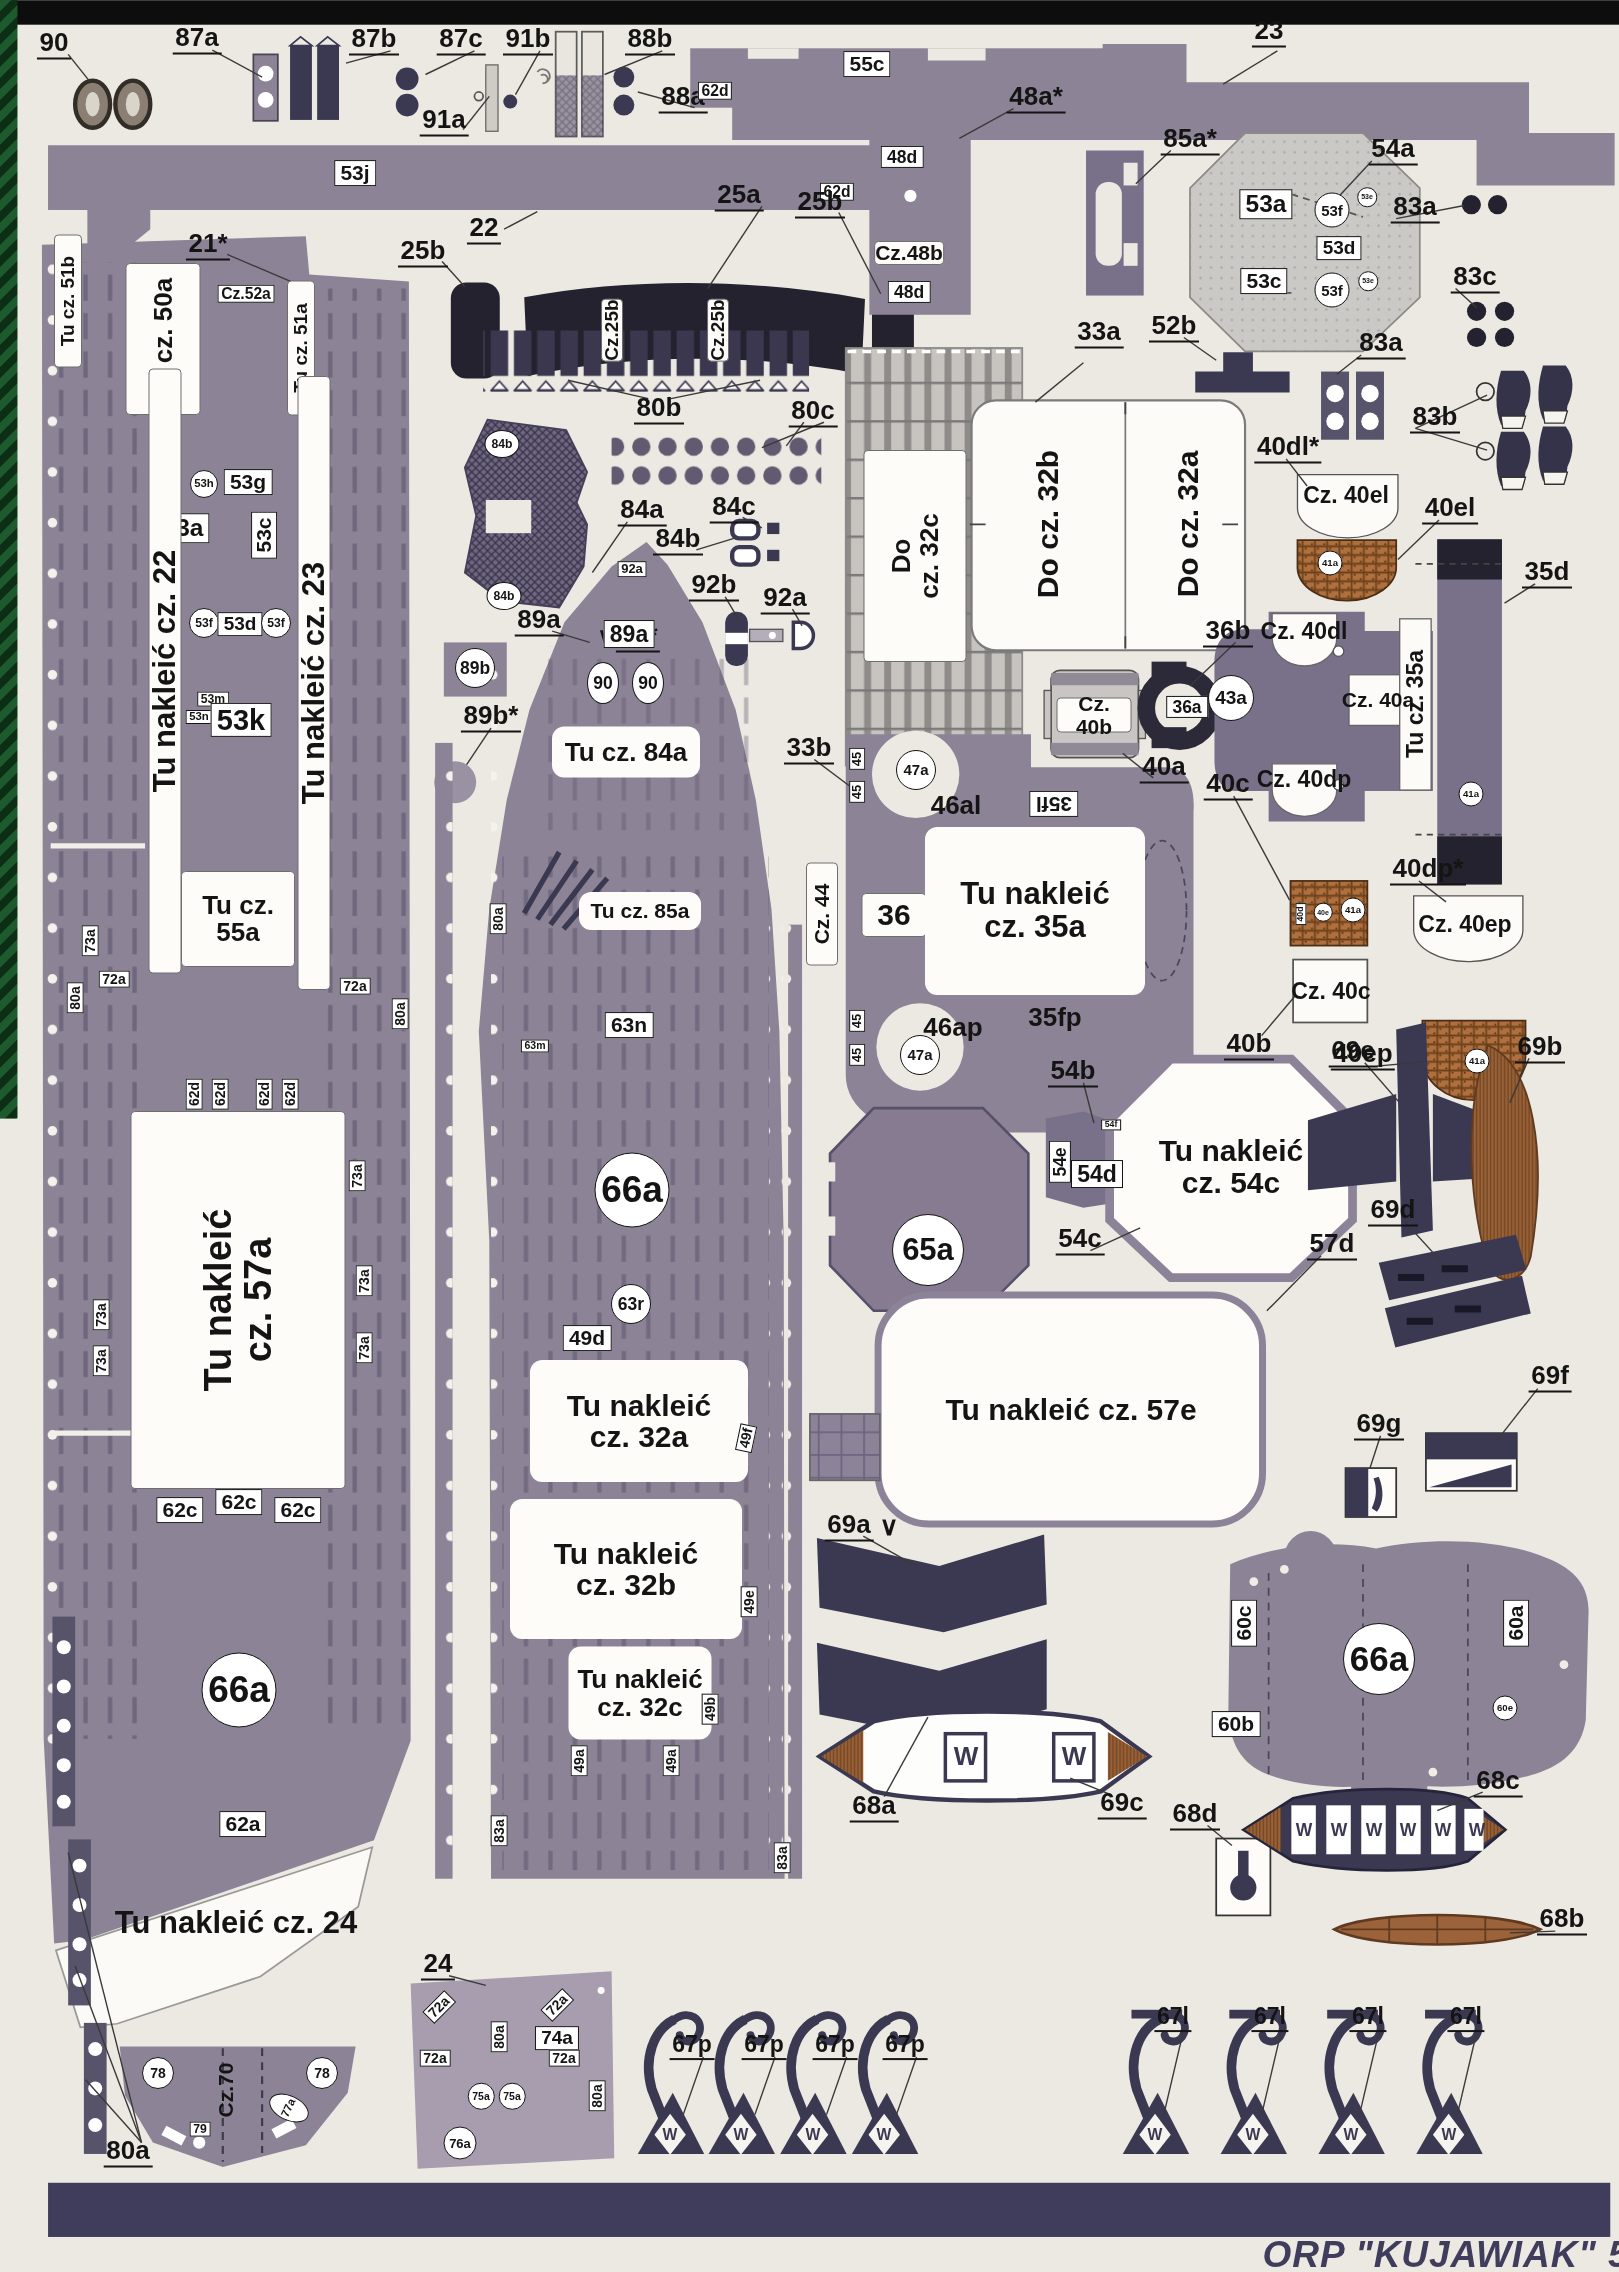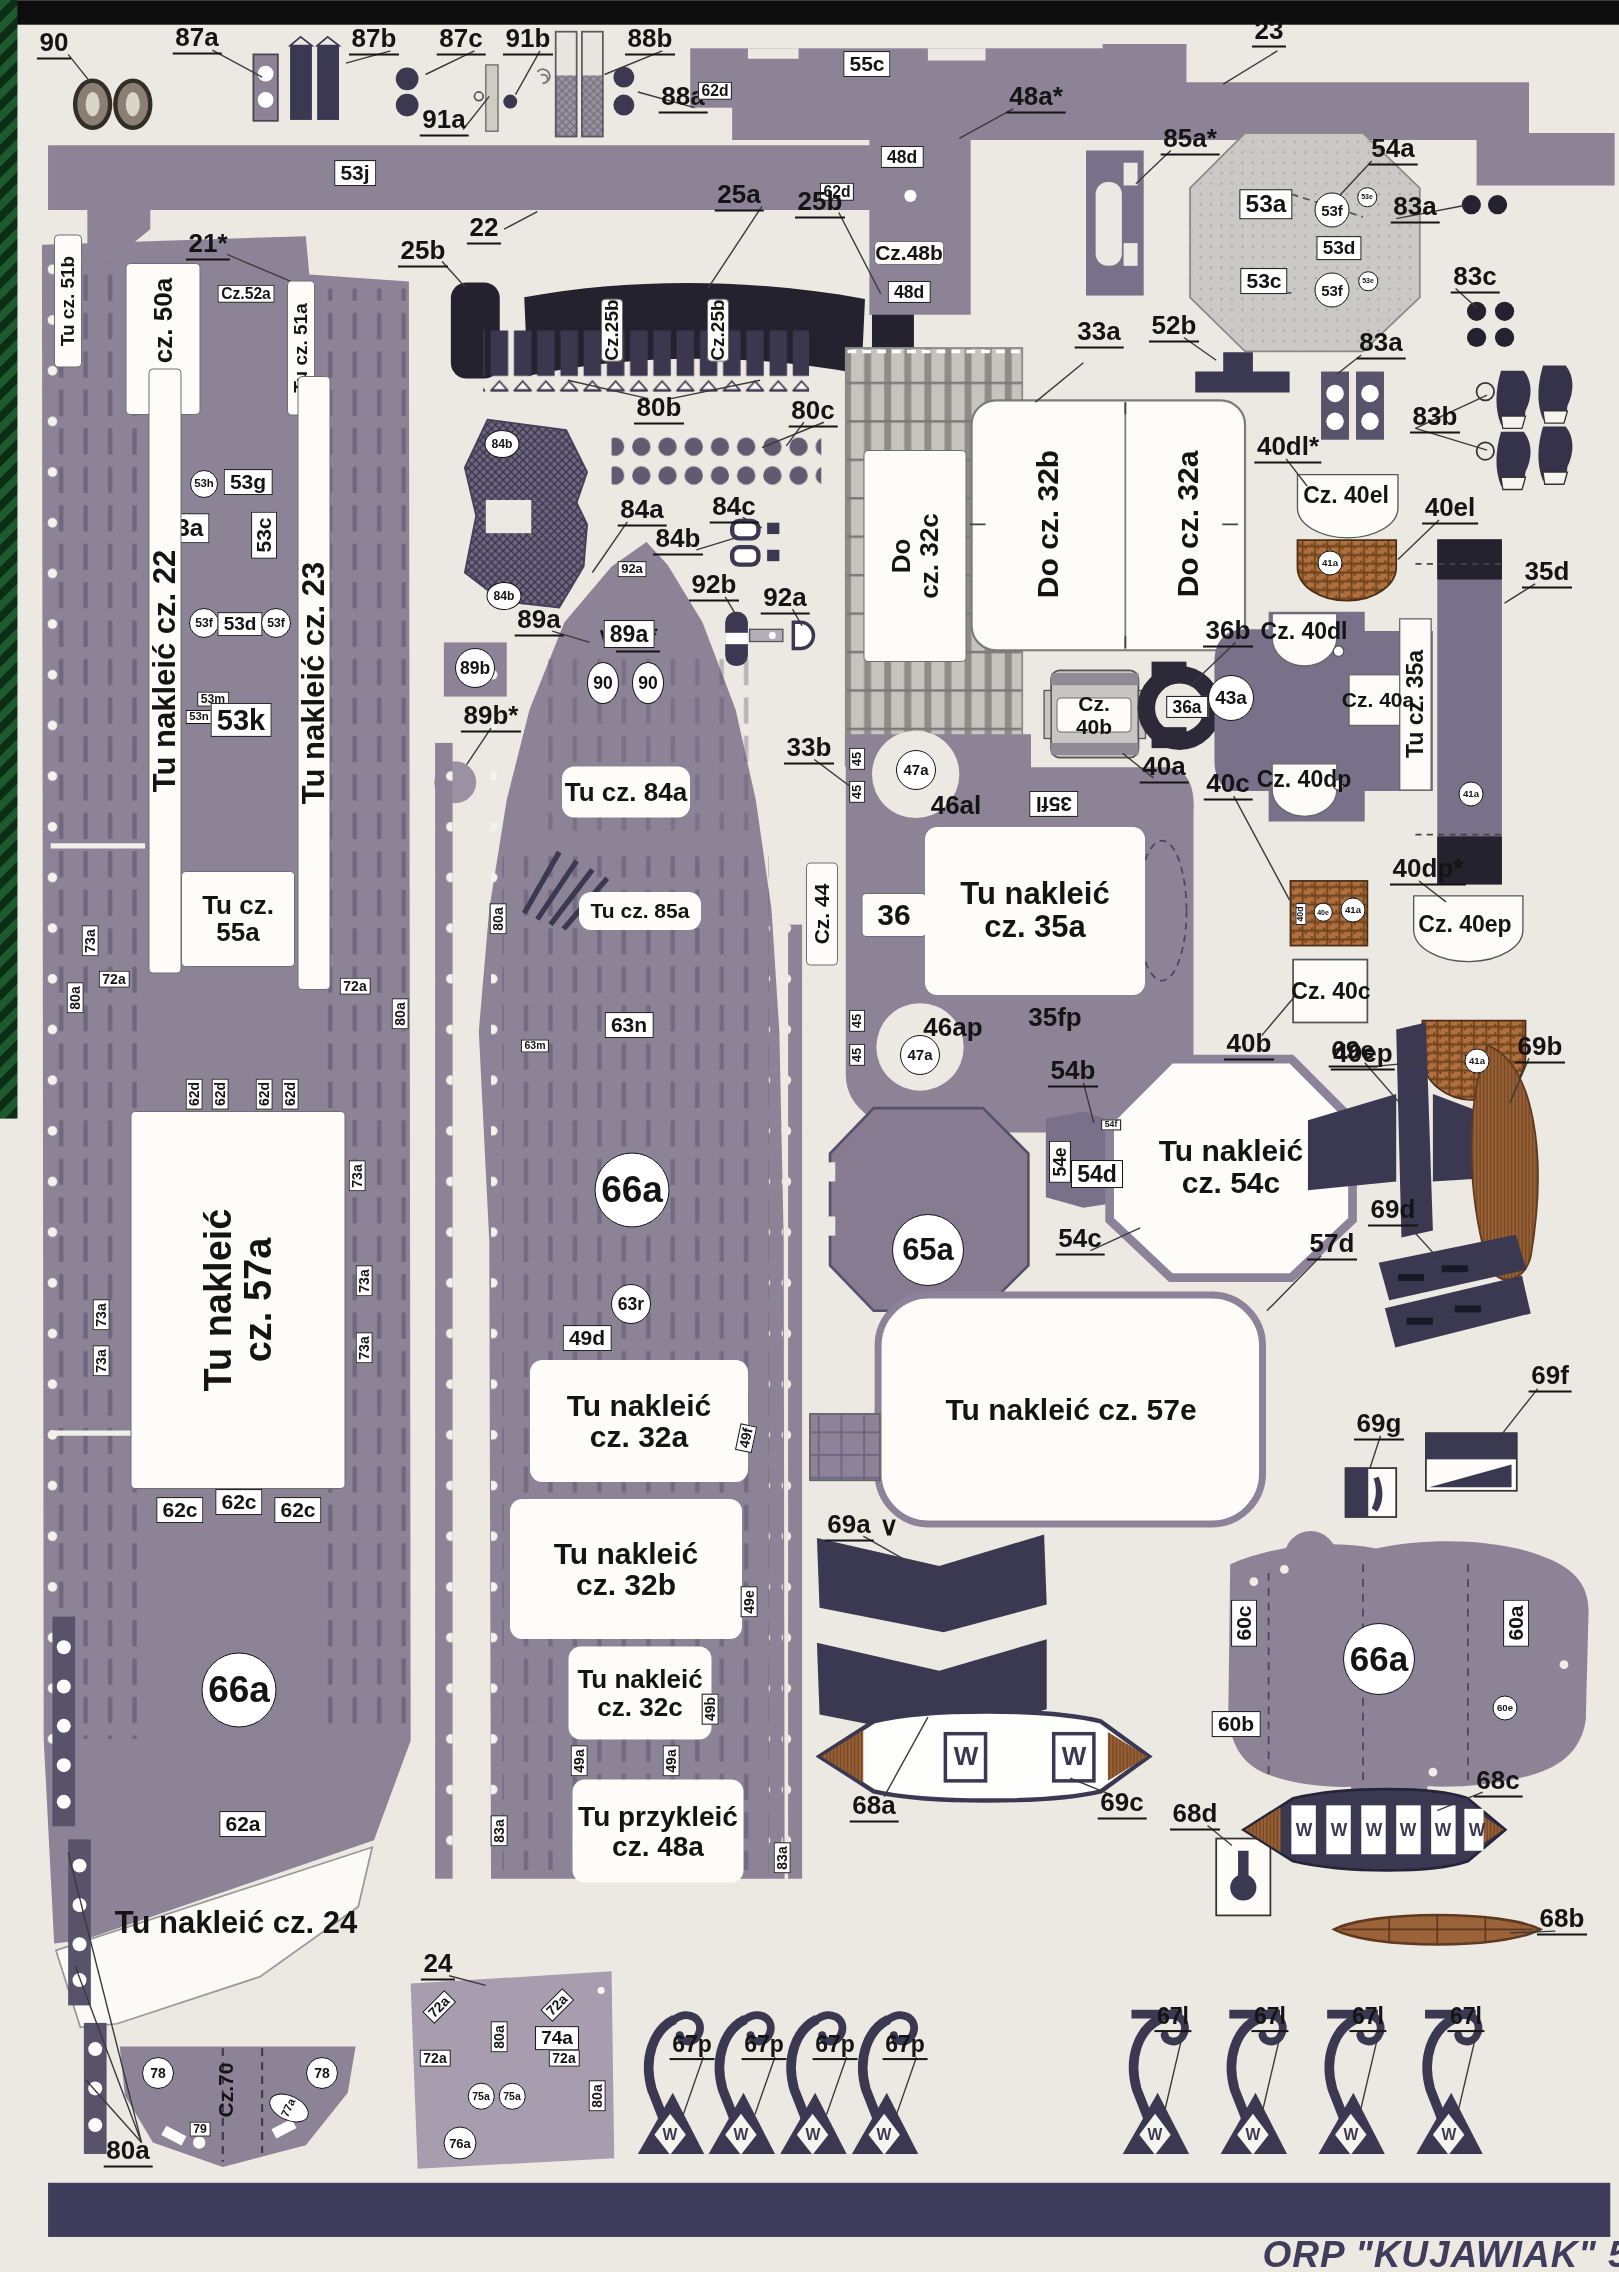--- a/index.html
+++ b/index.html
@@ -532,41 +532,39 @@
       <div class="lb lead" style="left: 785px; top: 599px; transform: translate(-50%, -50%);">92a</div>
       <div class="lb pln" style="left: 606px; top: 636px; font-size: 23px; transform: translate(-50%, -50%);">∨</div>
       <div class="lb lead" style="left: 638px; top: 637px; transform: translate(-50%, -50%);">20*</div>
       <div class="lb lead" style="left: 539px; top: 621px; transform: translate(-50%, -50%);">89a</div>
       <div class="lb lead" style="left: 491px; top: 717px; transform: translate(-50%, -50%);">89b*</div>
       <div class="lb cir" style="left: 475px; top: 668px; font-size: 17.5px; width: 38px; height: 38px; transform: translate(-50%, -50%);">89b</div>
       <div class="lb bxs" style="left: 632px; top: 569px; font-size: 13px; transform: translate(-50%, -50%);">92a</div>
       <div class="lb box" style="left: 629px; top: 634px; font-size: 23px; transform: translate(-50%, -50%);">89a</div>
       <div class="lb cir" style="left: 603px; top: 683px; font-size: 17.5px; width: 30px; height: 40px; transform: translate(-50%, -50%);">90</div>
       <div class="lb cir" style="left: 648px; top: 683px; font-size: 17.5px; width: 30px; height: 40px; transform: translate(-50%, -50%);">90</div>
-      <div class="lb note" style="left: 626px; top: 792px; font-size: 26px; width: 128px; height: 51px; transform: translate(-50%, -50%);">Tu cz. 84a</div>
+      <div class="lb note" style="left: 626px; top: 752px; font-size: 26px; width: 148px; height: 51px; transform: translate(-50%, -50%);">Tu cz. 84a</div>
       <div class="lb note" style="left: 640px; top: 911px; font-size: 21px; width: 122px; height: 38px; transform: translate(-50%, -50%);">Tu cz. 85a</div>
       <div class="lb bxs" style="left: 498px; top: 919px; transform: translate(-50%, -50%) rotate(-90deg);">80a</div>
       <div class="lb box" style="left: 629px; top: 1025px; transform: translate(-50%, -50%);">63n</div>
       <div class="lb bxs" style="left: 535px; top: 1046px; font-size: 10.5px; transform: translate(-50%, -50%);">63m</div>
       <div class="lb cir" style="left: 632px; top: 1190px; font-size: 37px; width: 73px; height: 73px; transform: translate(-50%, -50%);">66a</div>
       <div class="lb cir" style="left: 631px; top: 1304px; font-size: 17.5px; width: 38px; height: 38px; transform: translate(-50%, -50%);">63r</div>
       <div class="lb box" style="left: 587px; top: 1338px; transform: translate(-50%, -50%);">49d</div>
       <div class="lb note" style="left: 639px; top: 1421px; font-size: 30px; width: 218px; height: 122px; transform: translate(-50%, -50%);">Tu nakleić
 cz. 32a</div>
       <div class="lb bxs" style="left: 746px; top: 1438px; transform: translate(-50%, -50%) rotate(-78deg);">49f</div>
       <div class="lb note" style="left: 626px; top: 1569px; font-size: 30px; width: 232px; height: 140px; transform: translate(-50%, -50%);">Tu nakleić
 cz. 32b</div>
       <div class="lb bxs" style="left: 749px; top: 1602px; transform: translate(-50%, -50%) rotate(-90deg);">49e</div>
       <div class="lb note" style="left: 640px; top: 1693px; font-size: 26px; width: 143px; height: 93px; transform: translate(-50%, -50%);">Tu nakleić
 cz. 32c</div>
       <div class="lb bxs" style="left: 710px; top: 1709px; transform: translate(-50%, -50%) rotate(-90deg);">49b</div>
       <div class="lb bxs" style="left: 579px; top: 1761px; transform: translate(-50%, -50%) rotate(-90deg);">49a</div>
       <div class="lb bxs" style="left: 671px; top: 1761px; transform: translate(-50%, -50%) rotate(-90deg);">49a</div>
-      <div class="lb note" style="left: 658px; top: 1831px; font-size: 28px; width: 171px; height: 103px; transform: translate(-50%, -50%);">Tu przykleić
-cz. 48a</div>
       <div class="lb bxs" style="left: 499px; top: 1831px; transform: translate(-50%, -50%) rotate(-90deg);">83a</div>
       <div class="lb bxs" style="left: 782px; top: 1858px; transform: translate(-50%, -50%) rotate(-90deg);">83a</div>
       <div class="lb ntb" style="left: 68px; top: 301px; font-size: 19px; width: 131px; height: 26px; transform: translate(-50%, -50%) rotate(-90deg);">Tu cz. 51b</div>
       <div class="lb bxs" style="left: 246px; top: 294px; font-size: 15.7px; transform: translate(-50%, -50%);">Cz.52a</div>
       <div class="lb ntb" style="left: 163px; top: 339px; font-size: 26px; width: 150px; height: 73px; transform: translate(-50%, -50%) rotate(-90deg);">Tu cz. 50a</div>
       <div class="lb ntb" style="left: 301px; top: 348px; font-size: 19px; width: 133px; height: 26px; transform: translate(-50%, -50%) rotate(-90deg);">Tu cz. 51a</div>
       <div class="lb box" style="left: 248px; top: 482px; transform: translate(-50%, -50%);">53g</div>
       <div class="lb cir" style="left: 204px; top: 484px; font-size: 11.4px; width: 26px; height: 26px; transform: translate(-50%, -50%);">53h</div>
       <div class="lb box" style="left: 183px; top: 528px; font-size: 24.5px; transform: translate(-50%, -50%);">53a</div>
       <div class="lb box" style="left: 264px; top: 535px; font-size: 21px; transform: translate(-50%, -50%) rotate(-90deg);">53c</div>

